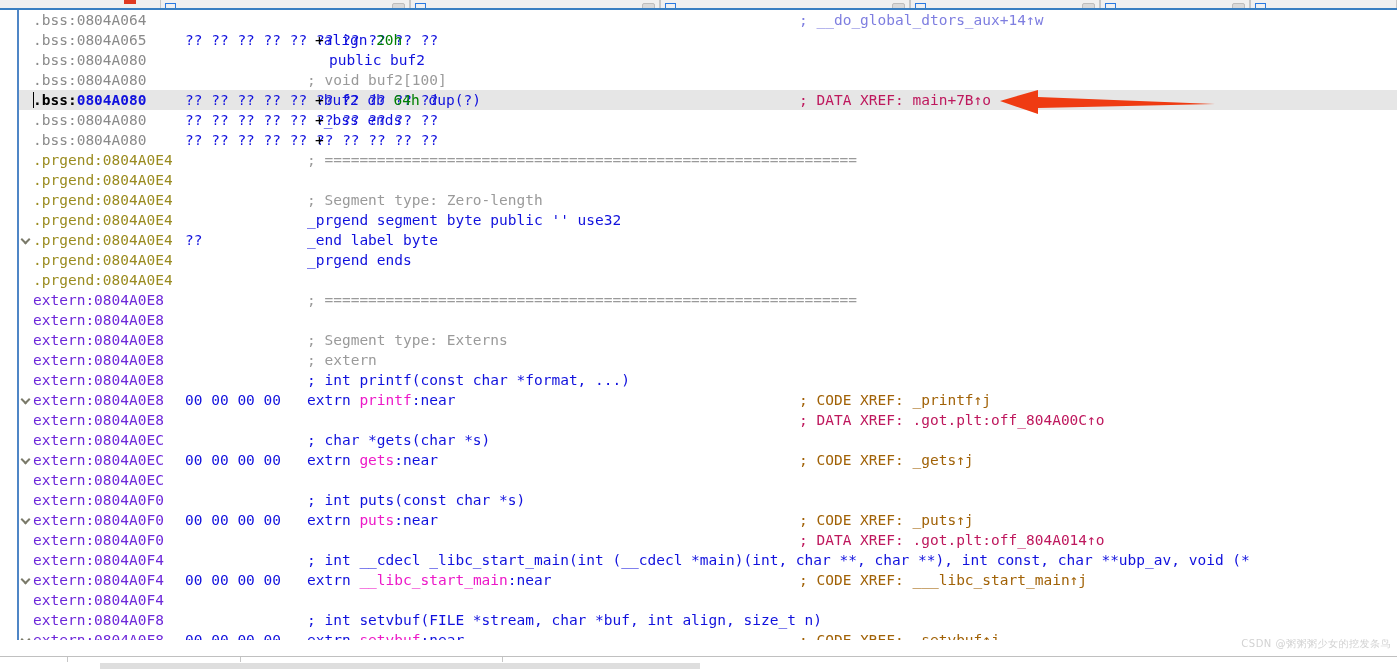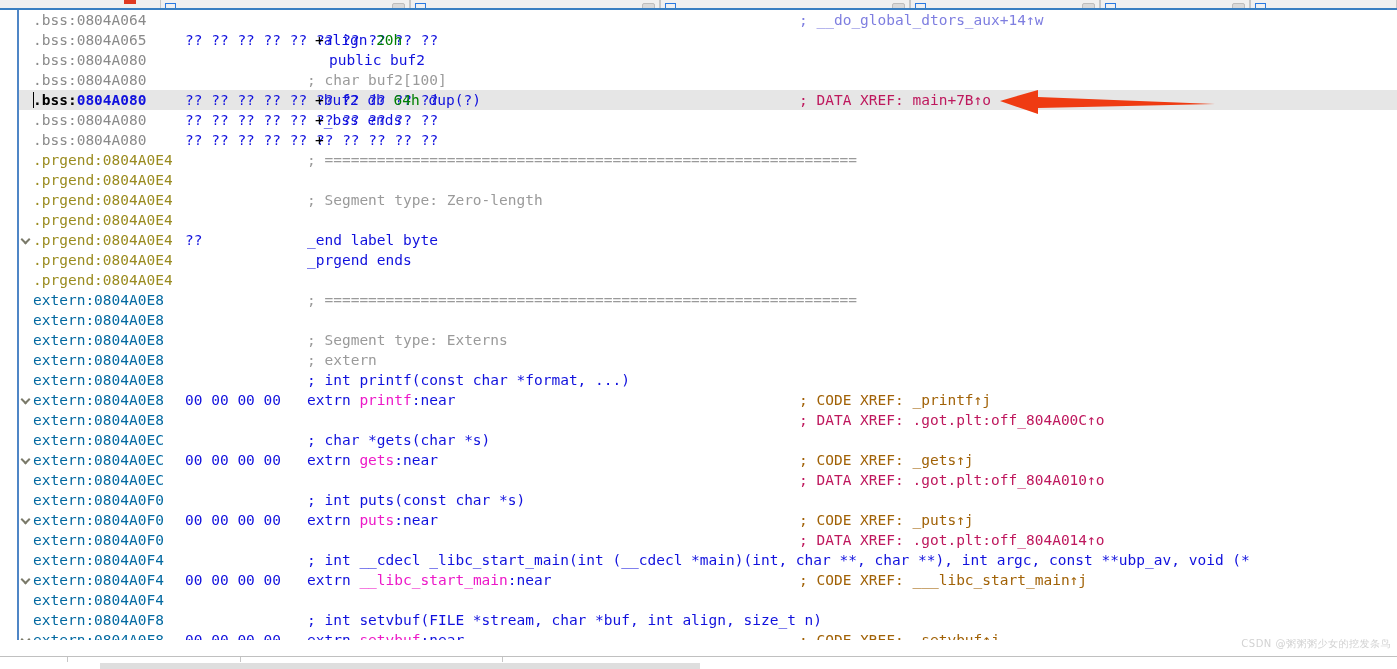--- a/index.html
+++ b/index.html
@@ -133,21 +133,21 @@
     display: inline-block;
     width: 152px;
     vertical-align: top;
   }
   .addr .seg { }
 
   
   .seg-bss    { color: #8a8a8a; }
   .seg-bss .hx { color: #8a8a8a; }
   .seg-prgend { color: #9a8b1f; }
-  .seg-extern { color: #0369a1; }
+  .seg-extern { color: #6d28d9; }
 
   .row.hl .addr .seg  { color: #000000; font-weight: bold; }
   .row.hl .addr .hx   { color: #1111dd; font-weight: bold; }
 
   .bytes {
     display: inline-block;
     width: 130px;
     color: #1111dd;
     vertical-align: top;
   }
@@ -265,45 +265,45 @@
 
     </div>
     <div class="redmark"></div>
   </div>
   <div class="tab-underline"></div>
 
   <div class="disasm" id="listing">
       <div class="row"><span class="gutter"></span><span class="addr seg-bss"><span class="seg">.bss:</span><span class="hx">0804A064</span></span><span class="bytes"></span><span class="rcol k-dtors" style="left:780px">; __do_global_dtors_aux+14↑w</span></div>
       <div class="row"><span class="gutter"></span><span class="addr seg-bss"><span class="seg">.bss:</span><span class="hx">0804A065</span></span><span class="bytes">?? ?? ?? ?? ?? ?? ?? ?? ?? ??</span><span class="code"><span class="k-plus">+</span><span class="k-instr">align </span><span class="k-num">20h</span></span></div>
       <div class="row"><span class="gutter"></span><span class="addr seg-bss"><span class="seg">.bss:</span><span class="hx">0804A080</span></span><span class="bytes"></span><span class="code rcol" style="left:310px"><span class="k-instr">public buf2</span></span></div>
-      <div class="row"><span class="gutter"></span><span class="addr seg-bss"><span class="seg">.bss:</span><span class="hx">0804A080</span></span><span class="bytes"></span><span class="code rcol" style="left:288px"><span class="k-cmt">; char buf2[100]</span></span></div>
+      <div class="row"><span class="gutter"></span><span class="addr seg-bss"><span class="seg">.bss:</span><span class="hx">0804A080</span></span><span class="bytes"></span><span class="code rcol" style="left:288px"><span class="k-cmt">; void buf2[100]</span></span></div>
       <div class="row hl"><span class="gutter"></span><span class="caret"></span><span class="addr seg-bss"><span class="seg">.bss:</span><span class="hx">0804A080</span></span><span class="bytes">?? ?? ?? ?? ?? ?? ?? ?? ?? ??</span><span class="code"><span class="k-plus">+</span><span class="k-instr">buf2 db </span><span class="k-num">64h</span><span class="k-instr"> dup(?)</span></span><span class="rcol k-xdata" style="left:780px">; DATA XREF: main+7B↑o</span></div>
       <div class="row"><span class="gutter"></span><span class="addr seg-bss"><span class="seg">.bss:</span><span class="hx">0804A080</span></span><span class="bytes">?? ?? ?? ?? ?? ?? ?? ?? ?? ??</span><span class="code"><span class="k-plus">+</span><span class="k-instr">_bss ends</span></span></div>
       <div class="row"><span class="gutter"></span><span class="addr seg-bss"><span class="seg">.bss:</span><span class="hx">0804A080</span></span><span class="bytes">?? ?? ?? ?? ?? ?? ?? ?? ?? ??</span><span class="code"><span class="k-plus">+</span></span></div>
       <div class="row"><span class="gutter"></span><span class="addr seg-prgend"><span class="seg">.prgend:</span><span class="hx">0804A0E4</span></span><span class="bytes"></span><span class="code rcol" style="left:288px"><span class="k-cmt">; =============================================================</span></span></div>
       <div class="row"><span class="gutter"></span><span class="addr seg-prgend"><span class="seg">.prgend:</span><span class="hx">0804A0E4</span></span><span class="bytes"></span></div>
       <div class="row"><span class="gutter"></span><span class="addr seg-prgend"><span class="seg">.prgend:</span><span class="hx">0804A0E4</span></span><span class="bytes"></span><span class="code rcol" style="left:288px"><span class="k-cmt">; Segment type: Zero-length</span></span></div>
-      <div class="row"><span class="gutter"></span><span class="addr seg-prgend"><span class="seg">.prgend:</span><span class="hx">0804A0E4</span></span><span class="bytes"></span></div>
+      <div class="row"><span class="gutter"></span><span class="addr seg-prgend"><span class="seg">.prgend:</span><span class="hx">0804A0E4</span></span><span class="bytes"></span><span class="code rcol" style="left:288px"><span class="k-instr">_prgend segment byte public '' use32</span></span></div>
       <div class="row"><span class="gutter"><span class="chev"></span></span><span class="addr seg-prgend"><span class="seg">.prgend:</span><span class="hx">0804A0E4</span></span><span class="bytes">??</span><span class="code rcol" style="left:288px"><span class="k-instr">_end label byte</span></span></div>
       <div class="row"><span class="gutter"></span><span class="addr seg-prgend"><span class="seg">.prgend:</span><span class="hx">0804A0E4</span></span><span class="bytes"></span><span class="code rcol" style="left:288px"><span class="k-instr">_prgend ends</span></span></div>
       <div class="row"><span class="gutter"></span><span class="addr seg-prgend"><span class="seg">.prgend:</span><span class="hx">0804A0E4</span></span><span class="bytes"></span></div>
       <div class="row"><span class="gutter"></span><span class="addr seg-extern"><span class="seg">extern:</span><span class="hx">0804A0E8</span></span><span class="bytes"></span><span class="code rcol" style="left:288px"><span class="k-cmt">; =============================================================</span></span></div>
       <div class="row"><span class="gutter"></span><span class="addr seg-extern"><span class="seg">extern:</span><span class="hx">0804A0E8</span></span><span class="bytes"></span></div>
       <div class="row"><span class="gutter"></span><span class="addr seg-extern"><span class="seg">extern:</span><span class="hx">0804A0E8</span></span><span class="bytes"></span><span class="code rcol" style="left:288px"><span class="k-cmt">; Segment type: Externs</span></span></div>
       <div class="row"><span class="gutter"></span><span class="addr seg-extern"><span class="seg">extern:</span><span class="hx">0804A0E8</span></span><span class="bytes"></span><span class="code rcol" style="left:288px"><span class="k-cmt">; extern</span></span></div>
       <div class="row"><span class="gutter"></span><span class="addr seg-extern"><span class="seg">extern:</span><span class="hx">0804A0E8</span></span><span class="bytes"></span><span class="code rcol" style="left:288px"><span class="k-instr">; int printf(const char *format, ...)</span></span></div>
       <div class="row"><span class="gutter"><span class="chev"></span></span><span class="addr seg-extern"><span class="seg">extern:</span><span class="hx">0804A0E8</span></span><span class="bytes">00 00 00 00</span><span class="code rcol" style="left:288px"><span class="k-instr">extrn </span><span class="k-name">printf</span><span class="k-instr">:near</span></span><span class="rcol k-xcode" style="left:780px">; CODE XREF: _printf↑j</span></div>
       <div class="row"><span class="gutter"></span><span class="addr seg-extern"><span class="seg">extern:</span><span class="hx">0804A0E8</span></span><span class="bytes"></span><span class="rcol k-xdata" style="left:780px">; DATA XREF: .got.plt:off_804A00C↑o</span></div>
       <div class="row"><span class="gutter"></span><span class="addr seg-extern"><span class="seg">extern:</span><span class="hx">0804A0EC</span></span><span class="bytes"></span><span class="code rcol" style="left:288px"><span class="k-instr">; char *gets(char *s)</span></span></div>
       <div class="row"><span class="gutter"><span class="chev"></span></span><span class="addr seg-extern"><span class="seg">extern:</span><span class="hx">0804A0EC</span></span><span class="bytes">00 00 00 00</span><span class="code rcol" style="left:288px"><span class="k-instr">extrn </span><span class="k-name">gets</span><span class="k-instr">:near</span></span><span class="rcol k-xcode" style="left:780px">; CODE XREF: _gets↑j</span></div>
-      <div class="row"><span class="gutter"></span><span class="addr seg-extern"><span class="seg">extern:</span><span class="hx">0804A0EC</span></span><span class="bytes"></span><span class="rcol k-xdata" style="left:780px">; DATA XREF: .got.plt:off_804A010↑o</span></div>
+      <div class="row"><span class="gutter"></span><span class="addr seg-extern"><span class="seg">extern:</span><span class="hx">0804A0EC</span></span><span class="bytes"></span></div>
       <div class="row"><span class="gutter"></span><span class="addr seg-extern"><span class="seg">extern:</span><span class="hx">0804A0F0</span></span><span class="bytes"></span><span class="code rcol" style="left:288px"><span class="k-instr">; int puts(const char *s)</span></span></div>
       <div class="row"><span class="gutter"><span class="chev"></span></span><span class="addr seg-extern"><span class="seg">extern:</span><span class="hx">0804A0F0</span></span><span class="bytes">00 00 00 00</span><span class="code rcol" style="left:288px"><span class="k-instr">extrn </span><span class="k-name">puts</span><span class="k-instr">:near</span></span><span class="rcol k-xcode" style="left:780px">; CODE XREF: _puts↑j</span></div>
       <div class="row"><span class="gutter"></span><span class="addr seg-extern"><span class="seg">extern:</span><span class="hx">0804A0F0</span></span><span class="bytes"></span><span class="rcol k-xdata" style="left:780px">; DATA XREF: .got.plt:off_804A014↑o</span></div>
-      <div class="row"><span class="gutter"></span><span class="addr seg-extern"><span class="seg">extern:</span><span class="hx">0804A0F4</span></span><span class="bytes"></span><span class="code rcol" style="left:288px"><span class="k-instr">; int __cdecl _libc_start_main(int (__cdecl *main)(int, char **, char **), int argc, const **ubp_av, void (*</span></span></div>
+      <div class="row"><span class="gutter"></span><span class="addr seg-extern"><span class="seg">extern:</span><span class="hx">0804A0F4</span></span><span class="bytes"></span><span class="code rcol" style="left:288px"><span class="k-instr">; int __cdecl _libc_start_main(int (__cdecl *main)(int, char **, char **), int const, char **ubp_av, void (*</span></span></div>
       <div class="row"><span class="gutter"><span class="chev"></span></span><span class="addr seg-extern"><span class="seg">extern:</span><span class="hx">0804A0F4</span></span><span class="bytes">00 00 00 00</span><span class="code rcol" style="left:288px"><span class="k-instr">extrn </span><span class="k-name">__libc_start_main</span><span class="k-instr">:near</span></span><span class="rcol k-xcode" style="left:780px">; CODE XREF: ___libc_start_main↑j</span></div>
       <div class="row"><span class="gutter"></span><span class="addr seg-extern"><span class="seg">extern:</span><span class="hx">0804A0F4</span></span><span class="bytes"></span></div>
       <div class="row"><span class="gutter"></span><span class="addr seg-extern"><span class="seg">extern:</span><span class="hx">0804A0F8</span></span><span class="bytes"></span><span class="code rcol" style="left:288px"><span class="k-instr">; int setvbuf(FILE *stream, char *buf, int align, size_t n)</span></span></div>
       <div class="row"><span class="gutter"><span class="chev"></span></span><span class="addr seg-extern"><span class="seg">extern:</span><span class="hx">0804A0F8</span></span><span class="bytes">00 00 00 00</span><span class="code rcol" style="left:288px"><span class="k-instr">extrn </span><span class="k-name">setvbuf</span><span class="k-instr">:near</span></span><span class="rcol k-xcode" style="left:780px">; CODE XREF: _setvbuf↑j</span></div>
     </div>
 
   <svg class="arrow" viewBox="0 0 215 28" preserveAspectRatio="none">
     <polygon points="0,13 38,2 38,9 215,16 38,20 38,26" fill="#ef3b12"></polygon>
   </svg>
 

